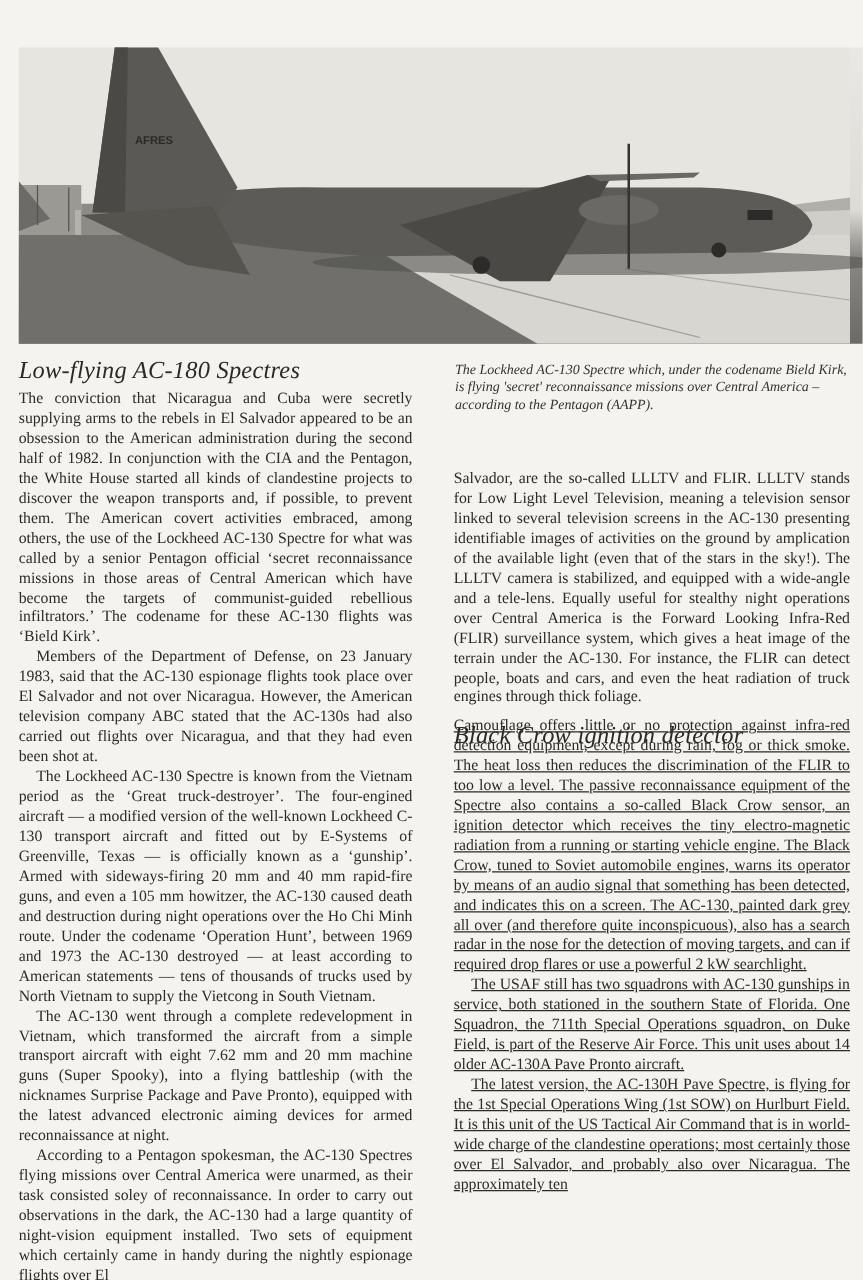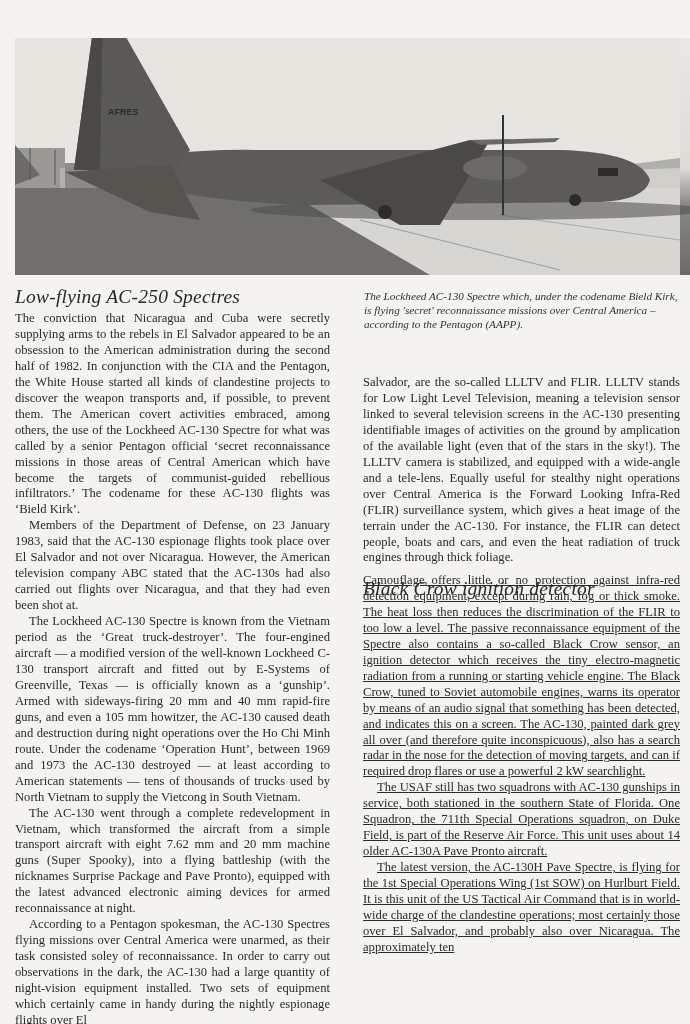--- a/index.html
+++ b/index.html
@@ -78,21 +78,21 @@
     <rect x="598" y="168" width="20" height="8" fill="#2c2b29"></rect>
 
     <circle cx="575" cy="200" r="6" fill="#2c2b29"></circle>
     <circle cx="385" cy="212" r="7" fill="#2c2b29"></circle>
 
     <text x="108" y="115" font-family="Liberation Sans, sans-serif" font-size="9" font-weight="bold" fill="#2a2a28">AFRES</text>
     <rect x="114" y="18" width="7" height="12" fill="#dedcd7" transform="rotate(-15 117 24)"></rect>
   </svg>
 </div>
 
-<h2 class="title" style="left:15px; top:286px;">Low-flying AC-250 Spectres</h2>
+<h2 class="title" style="left:15px; top:286px;">Low-flying AC-180 Spectres</h2>
 
 <div class="caption">The Lockheed AC-130 Spectre which, under the codename Bield Kirk, is flying 'secret' reconnaissance missions over Central America – according to the Pentagon (AAPP).</div>
 
 <div class="col col-left">
   <p>The conviction that Nicaragua and Cuba were secretly supplying arms to the rebels in El Salvador appeared to be an obsession to the American administration during the second half of 1982. In conjunction with the CIA and the Pentagon, the White House started all kinds of clandestine projects to discover the weapon transports and, if possible, to prevent them. The American covert activities embraced, among others, the use of the Lockheed AC-130 Spectre for what was called by a senior Pentagon official ‘secret reconnaissance missions in those areas of Central American which have become the targets of communist-guided rebellious infiltrators.’ The codename for these AC-130 flights was ‘Bield Kirk’.</p>
   <p class="ind">Members of the Department of Defense, on 23 January 1983, said that the AC-130 espionage flights took place over El Salvador and not over Nicaragua. However, the American television company ABC stated that the AC-130s had also carried out flights over Nicaragua, and that they had even been shot at.</p>
   <p class="ind">The Lockheed AC-130 Spectre is known from the Vietnam period as the ‘Great truck-destroyer’. The four-engined aircraft — a modified version of the well-known Lockheed C-130 transport aircraft and fitted out by E-Systems of Greenville, Texas — is officially known as a ‘gunship’. Armed with sideways-firing 20 mm and 40 mm rapid-fire guns, and even a 105 mm howitzer, the AC-130 caused death and destruction during night operations over the Ho Chi Minh route. Under the codename ‘Operation Hunt’, between 1969 and 1973 the AC-130 destroyed — at least according to American statements — tens of thousands of trucks used by North Vietnam to supply the Vietcong in South Vietnam.</p>
   <p class="ind">The AC-130 went through a complete redevelopment in Vietnam, which transformed the aircraft from a simple transport aircraft with eight 7.62 mm and 20 mm machine guns (Super Spooky), into a flying battleship (with the nicknames Surprise Package and Pave Pronto), equipped with the latest advanced electronic aiming devices for armed reconnaissance at night.</p>
   <p class="ind">According to a Pentagon spokesman, the AC-130 Spectres flying missions  over Central America were unarmed, as their task consisted soley of reconnaissance. In order to carry out observations in the dark, the AC-130 had a large quantity of night-vision equipment installed. Two sets of equipment which certainly came in handy during the nightly espionage flights over El</p>
 </div>

